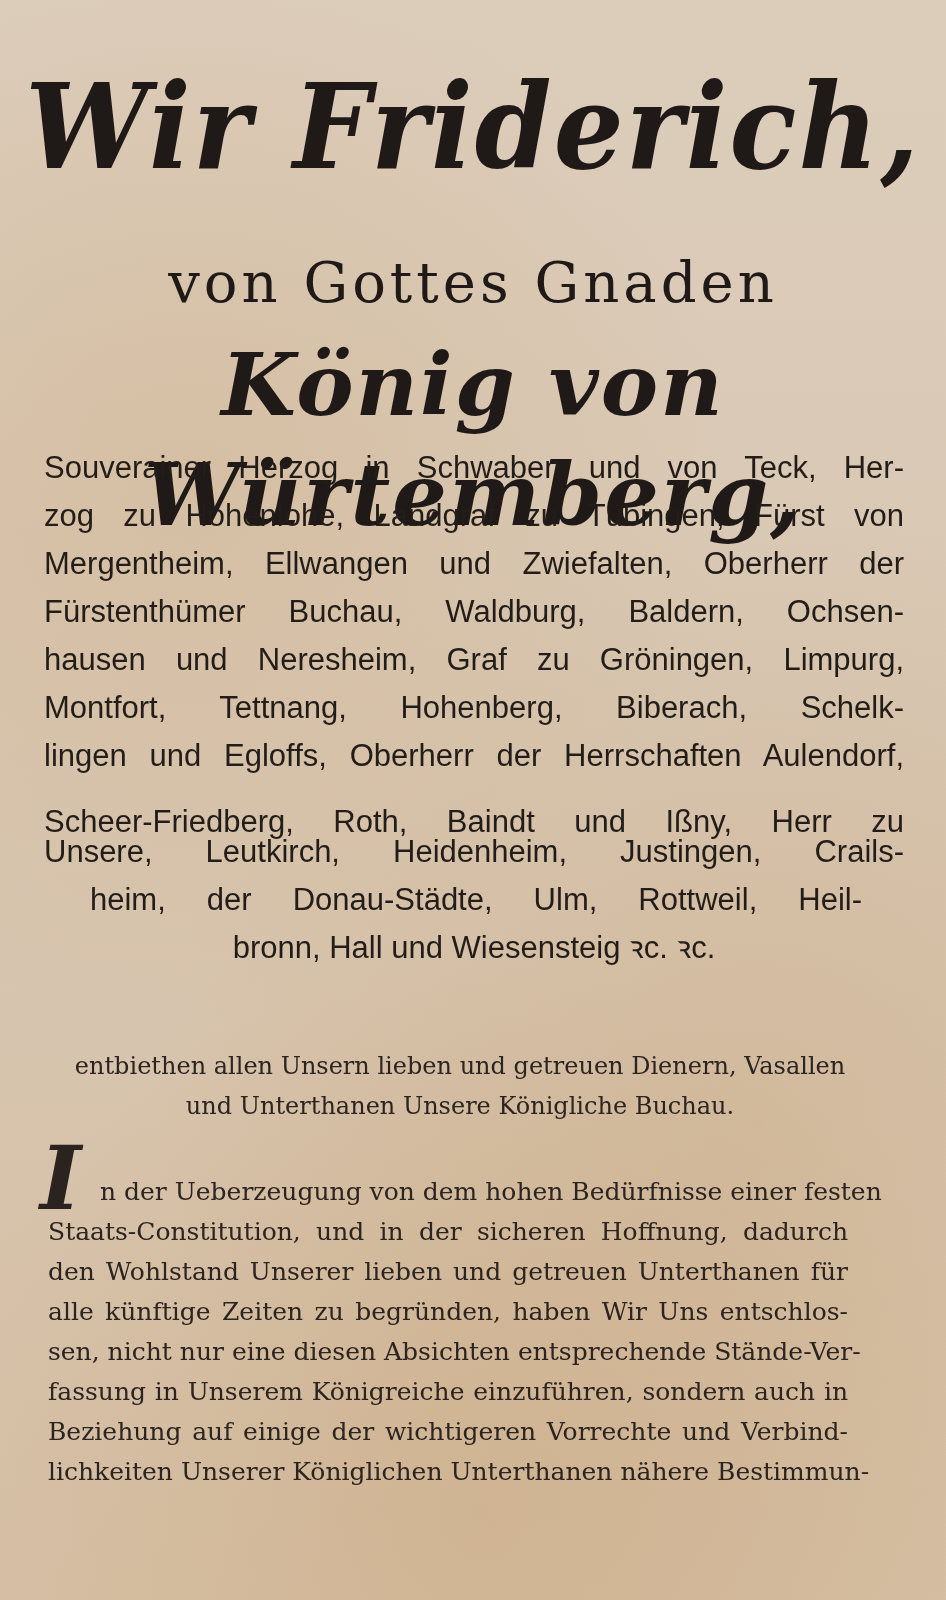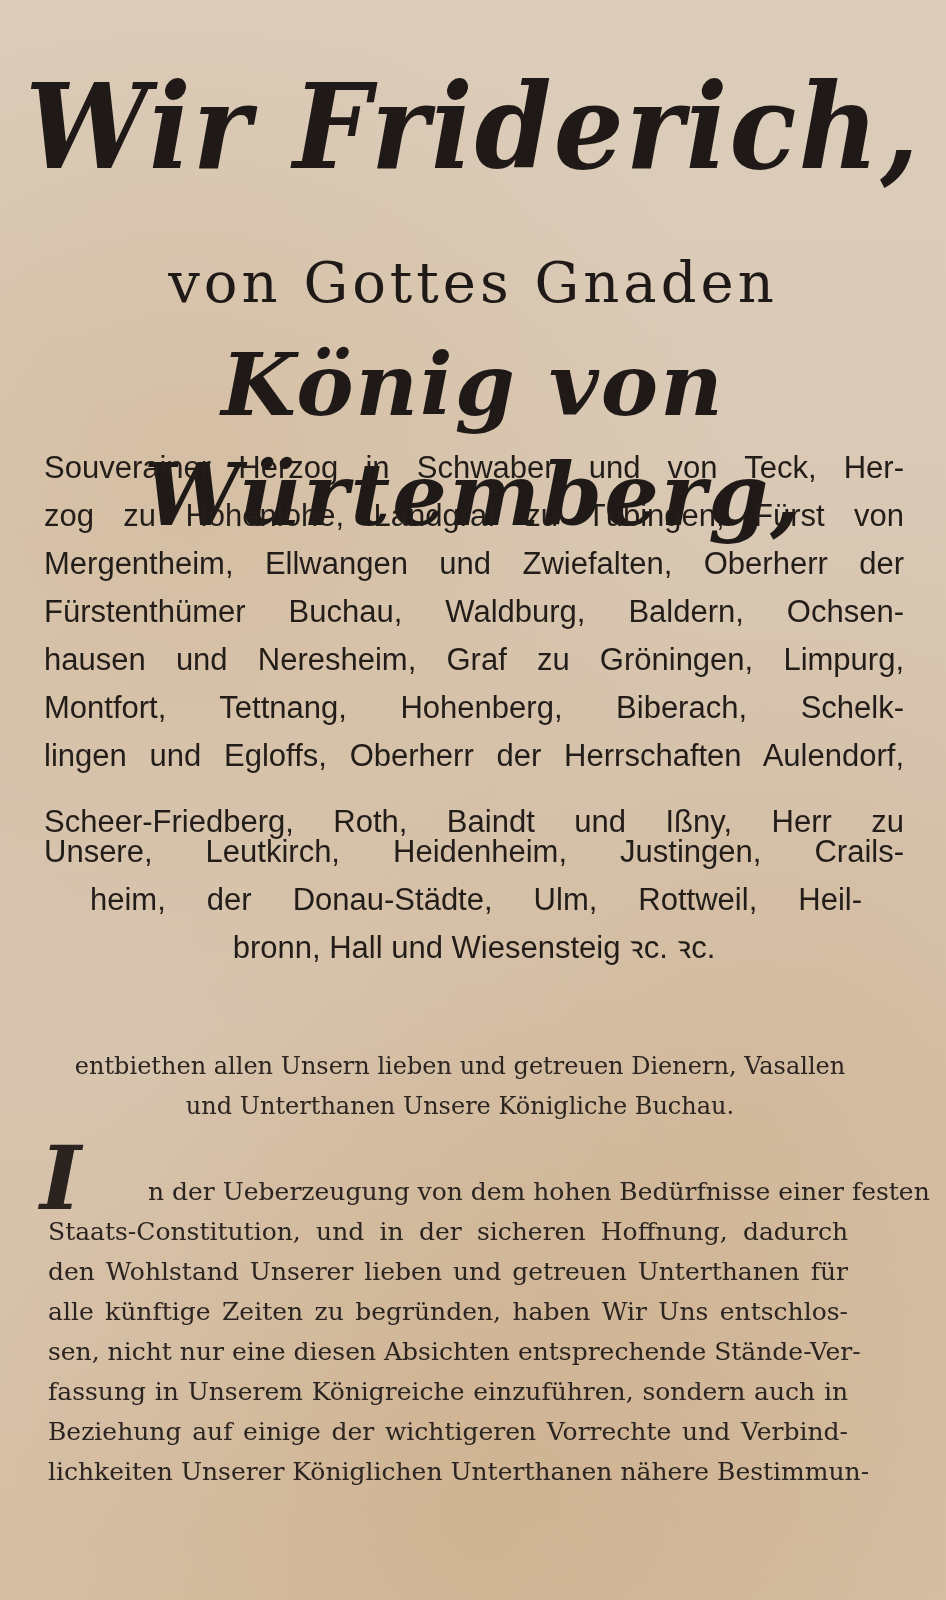--- a/index.html
+++ b/index.html
@@ -38,21 +38,21 @@
   .body-text .line {
     position: absolute; left: 48px; width: 800px;
     font-family: "DejaVu Serif", serif; font-size: 25px; line-height: 40px;
     color: #2b2420; text-align: justify; text-align-last: justify; white-space: nowrap;
   }
   .drop-cap {
     position: absolute; left: 40px; top: 1132px;
     font-family: "DejaVu Serif", serif; font-size: 88px; line-height: 92px;
     font-style: italic; font-weight: bold; color: #2a231f;
   }
-  .body-text .line.first { left: 100px; width: 748px; margin-left: 48px; }
+  .body-text .line.first { left: 100px; width: 748px; }
 </style>
 </head>
 <body>
 
 <div class="page">
 
   <div class="title t1">Wir Friderich,</div>
   <div class="title t3">König von Würtemberg,</div>
   <div class="title t2">von Gottes Gnaden</div>
 

